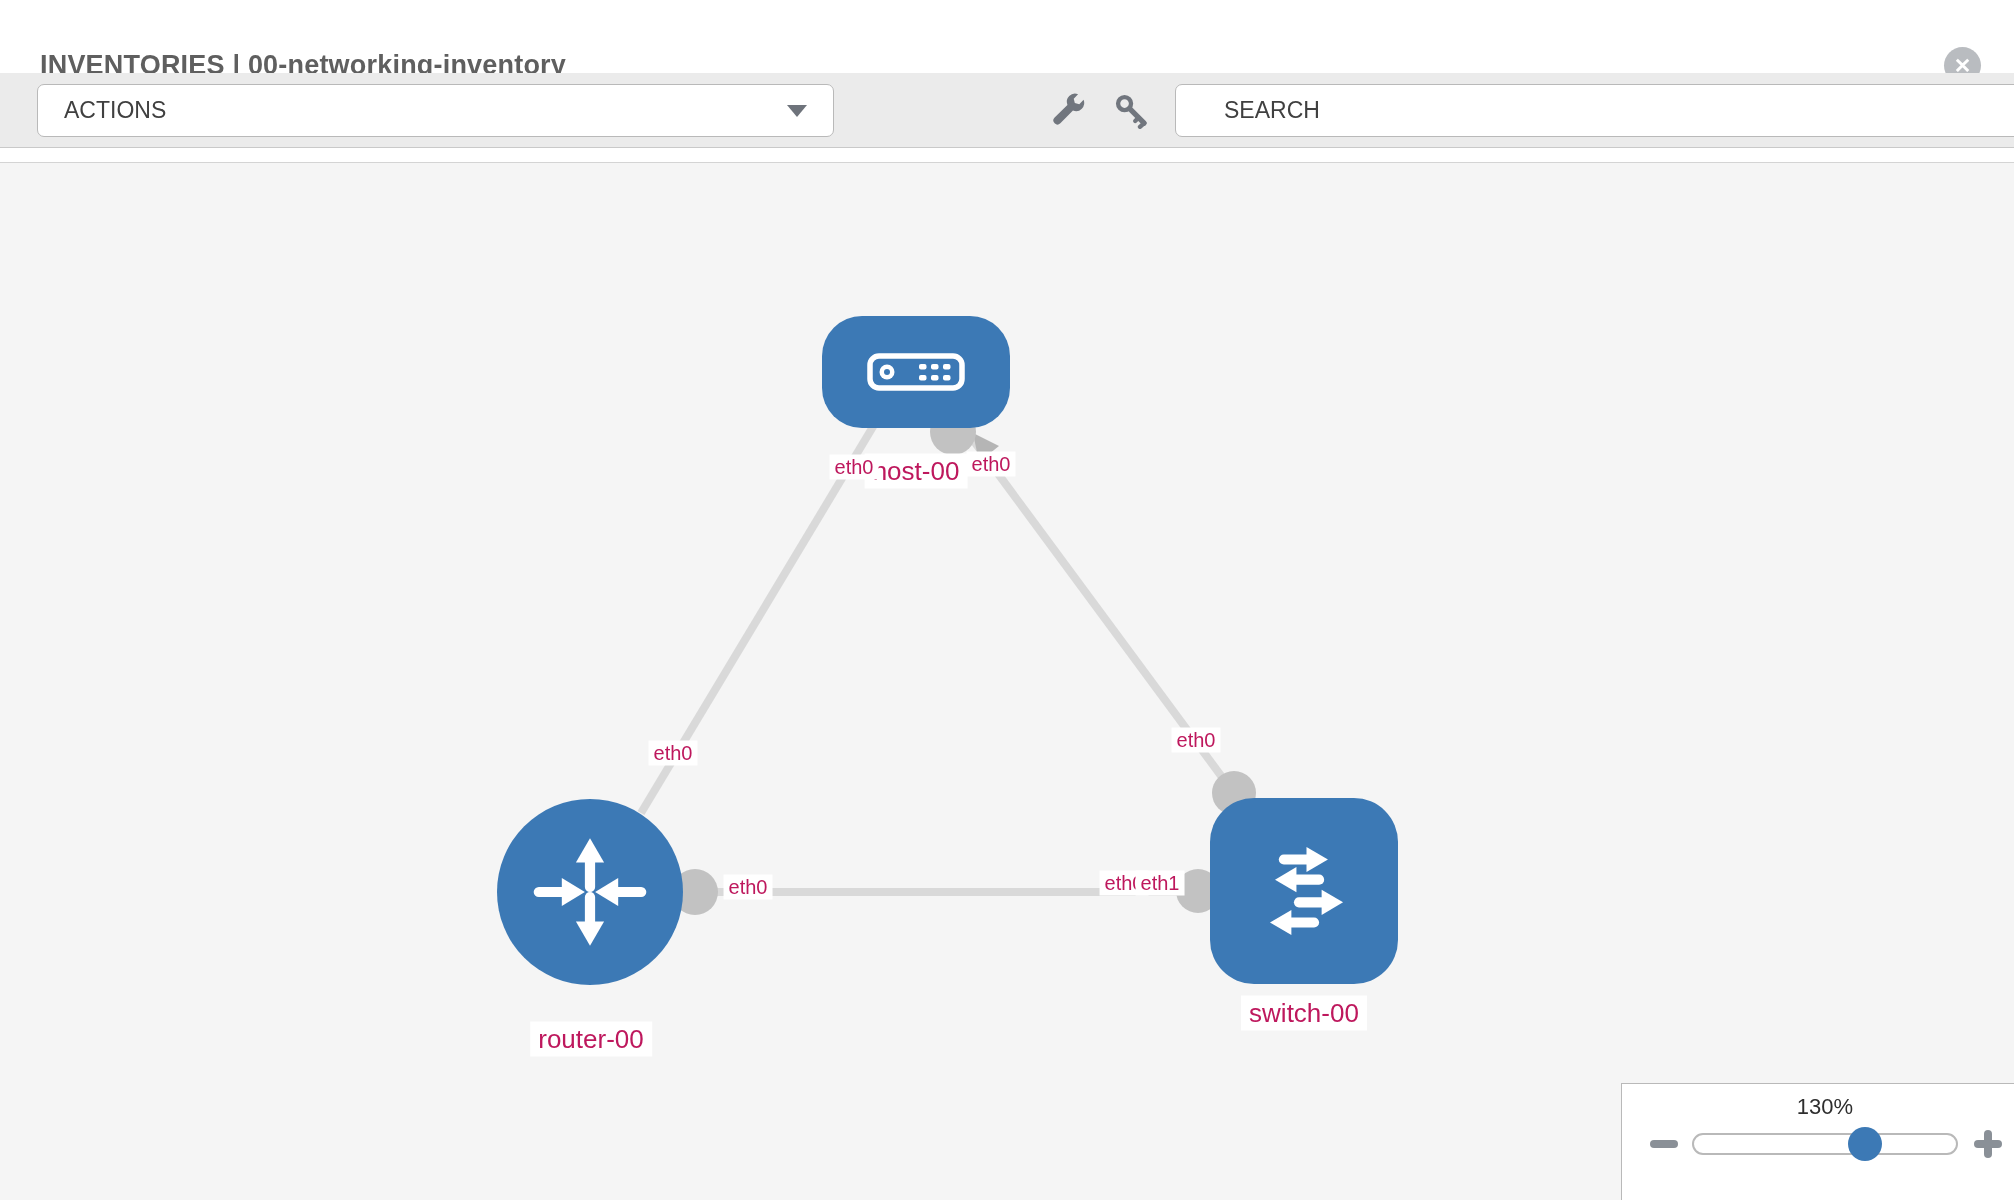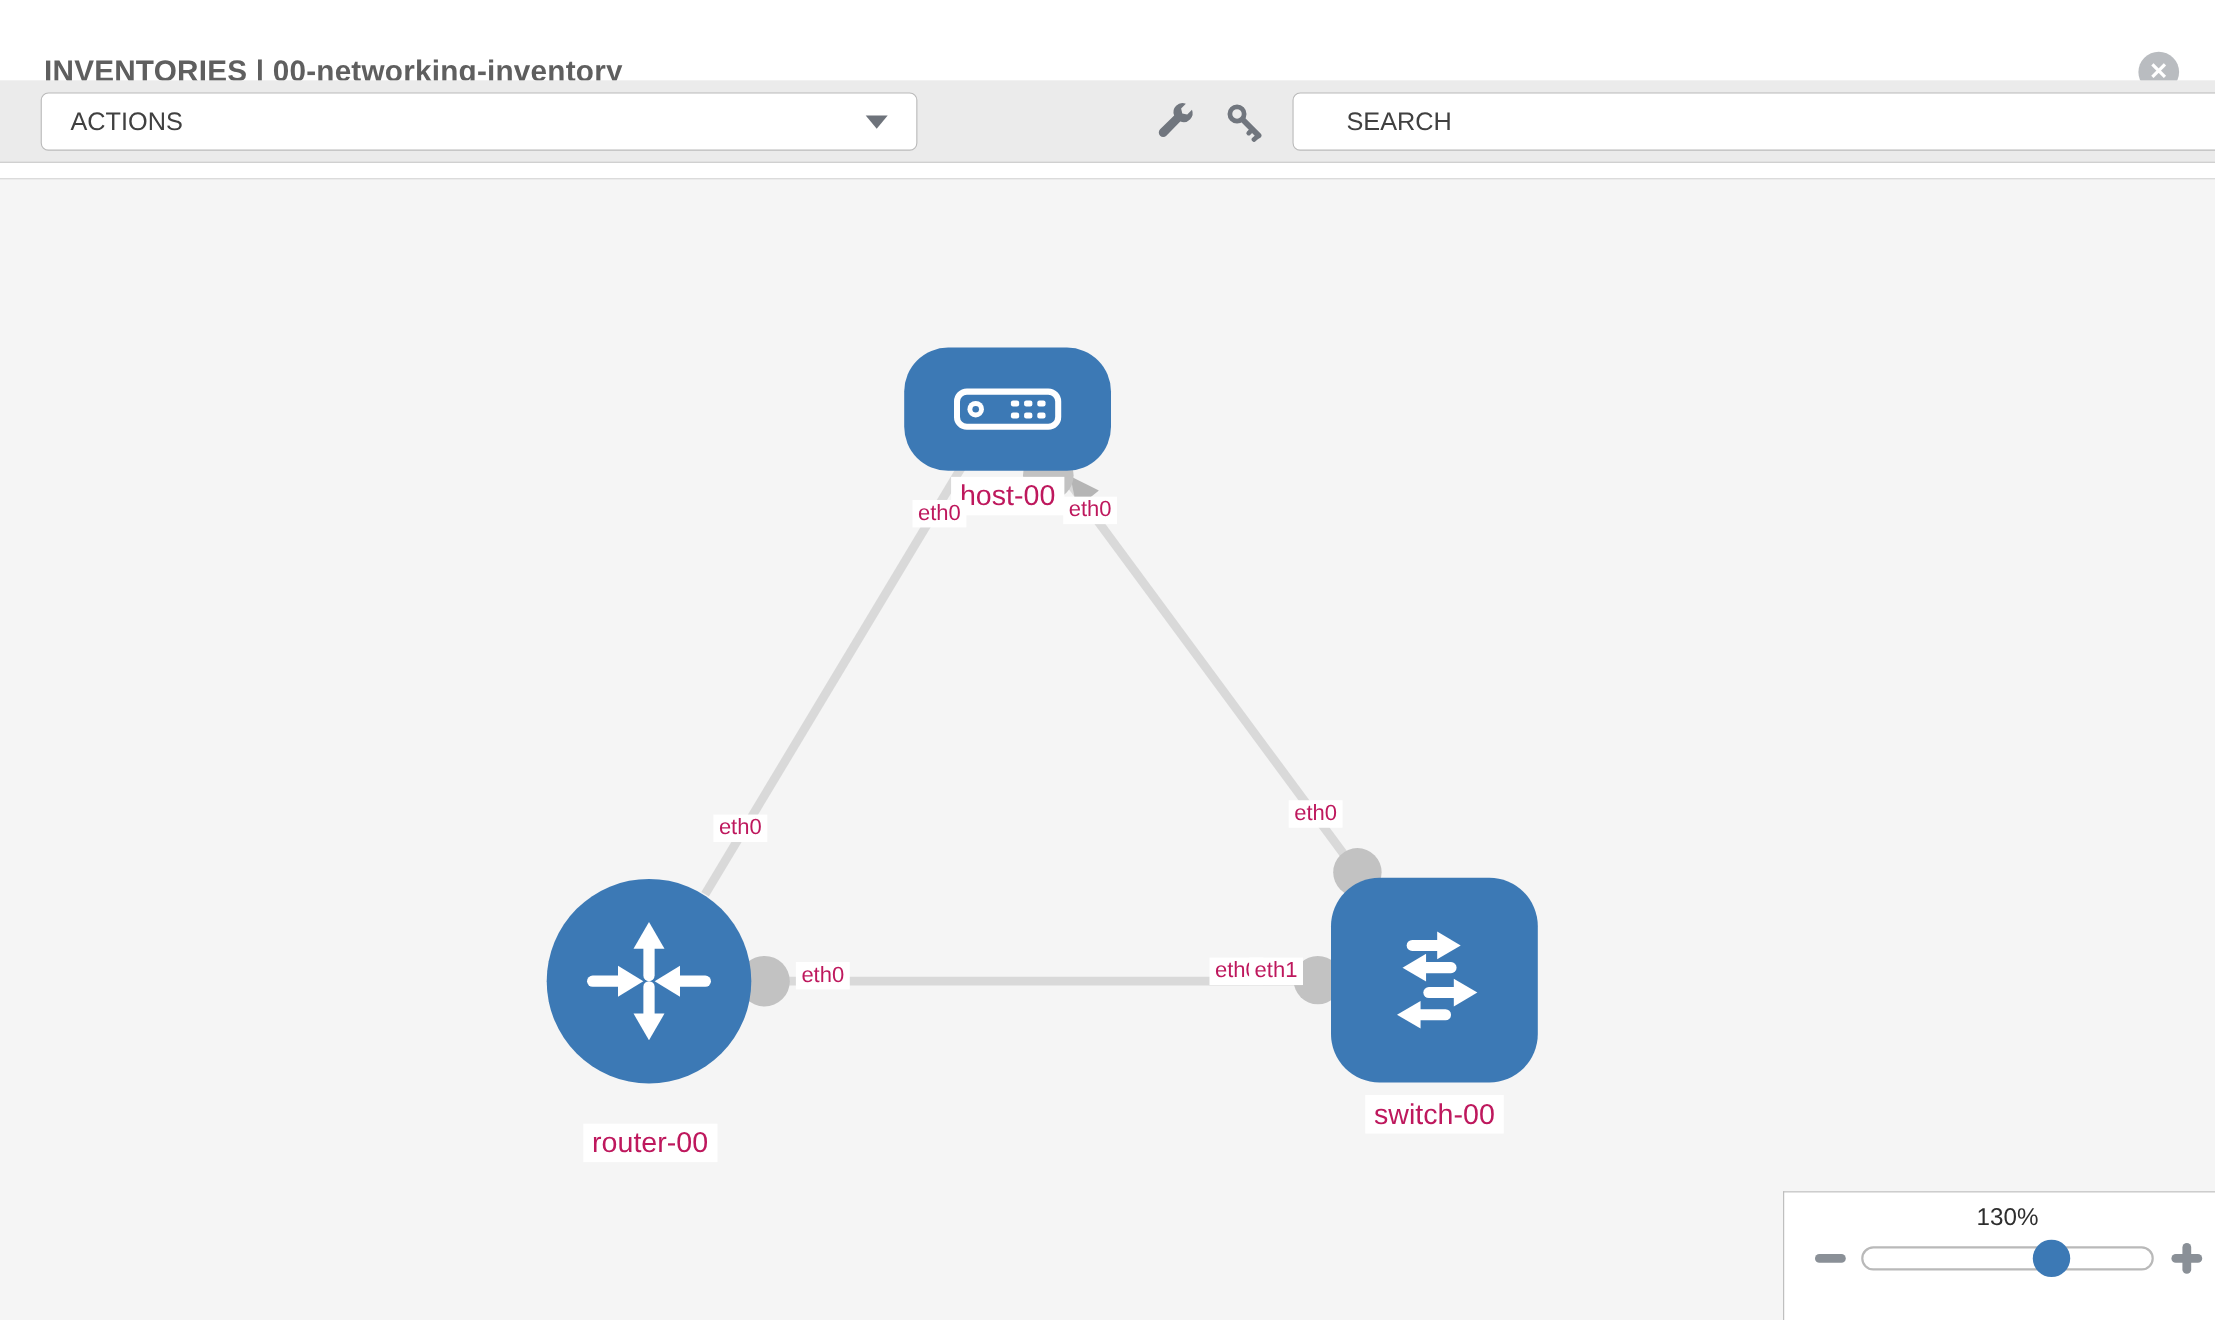--- a/index.html
+++ b/index.html
@@ -42,21 +42,21 @@
           display:flex; align-items:center; justify-content:center; }
   .node-host   { left:822px;  top:153px; width:188px; height:112px; border-radius:40px; }
   .node-router { left:497px;  top:636px; width:186px; height:186px; border-radius:50%; }
   .node-switch { left:1210px; top:635px; width:188px; height:186px; border-radius:44px; }
 
   .node-label, .if-label { position:absolute; transform:translate(-50%,-50%);
         background:#fff; color:#be185d; white-space:nowrap; }
   .node-label { font-size:26px; padding:2px 8px; }
   .if-label   { font-size:20px; padding:1px 5px; }
 
-  .lbl-host    { left:916px;  top:288px;text-align:center; }
+  .lbl-host    { left:916px;  top:308px;text-align:center; }
   .lbl-router  { left:591px;  top:876px; }
   .lbl-switch  { left:1304px; top:850px;text-align:right; }
   .if-host-left   { left:854px;  top:304px; }
   .if-host-right  { left:991px;  top:301px; }
   .if-mid-left    { left:673px;  top:590px; }
   .if-mid-right   { left:1196px; top:577px; }
   .if-router-port { left:748px;  top:724px; }
   .if-switch-under{ left:1124px; top:720px; }
   .if-switch-left { left:1160px; top:720px; }
 

